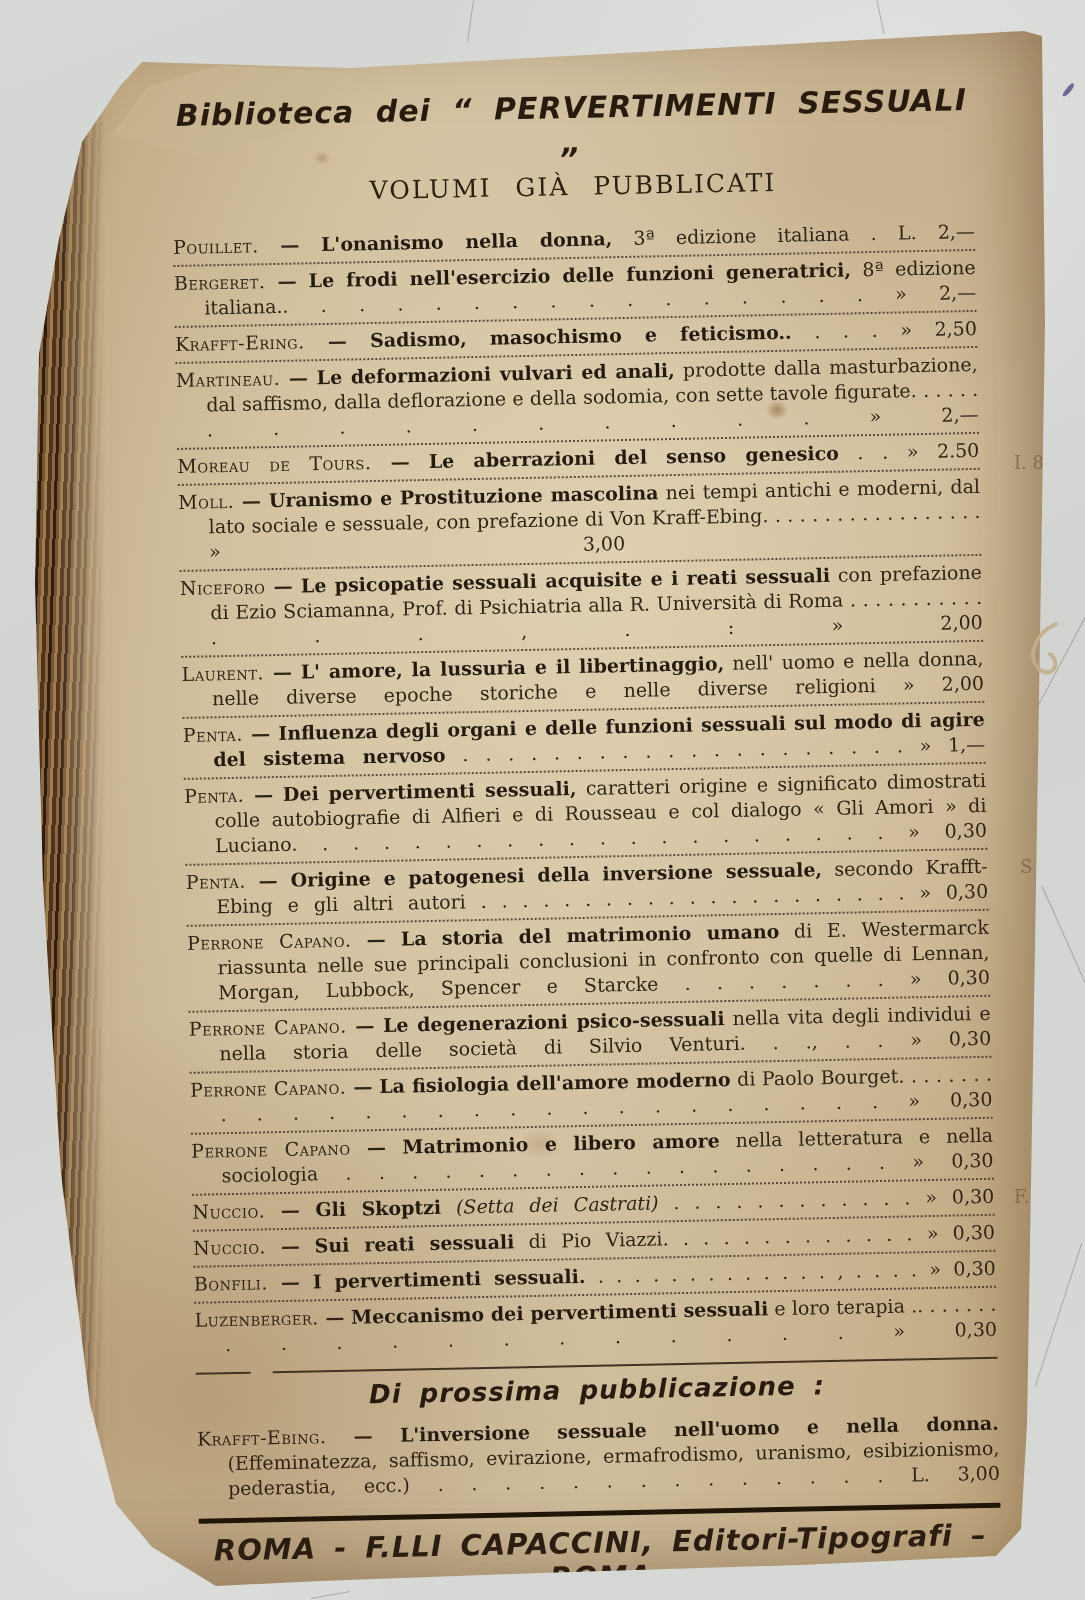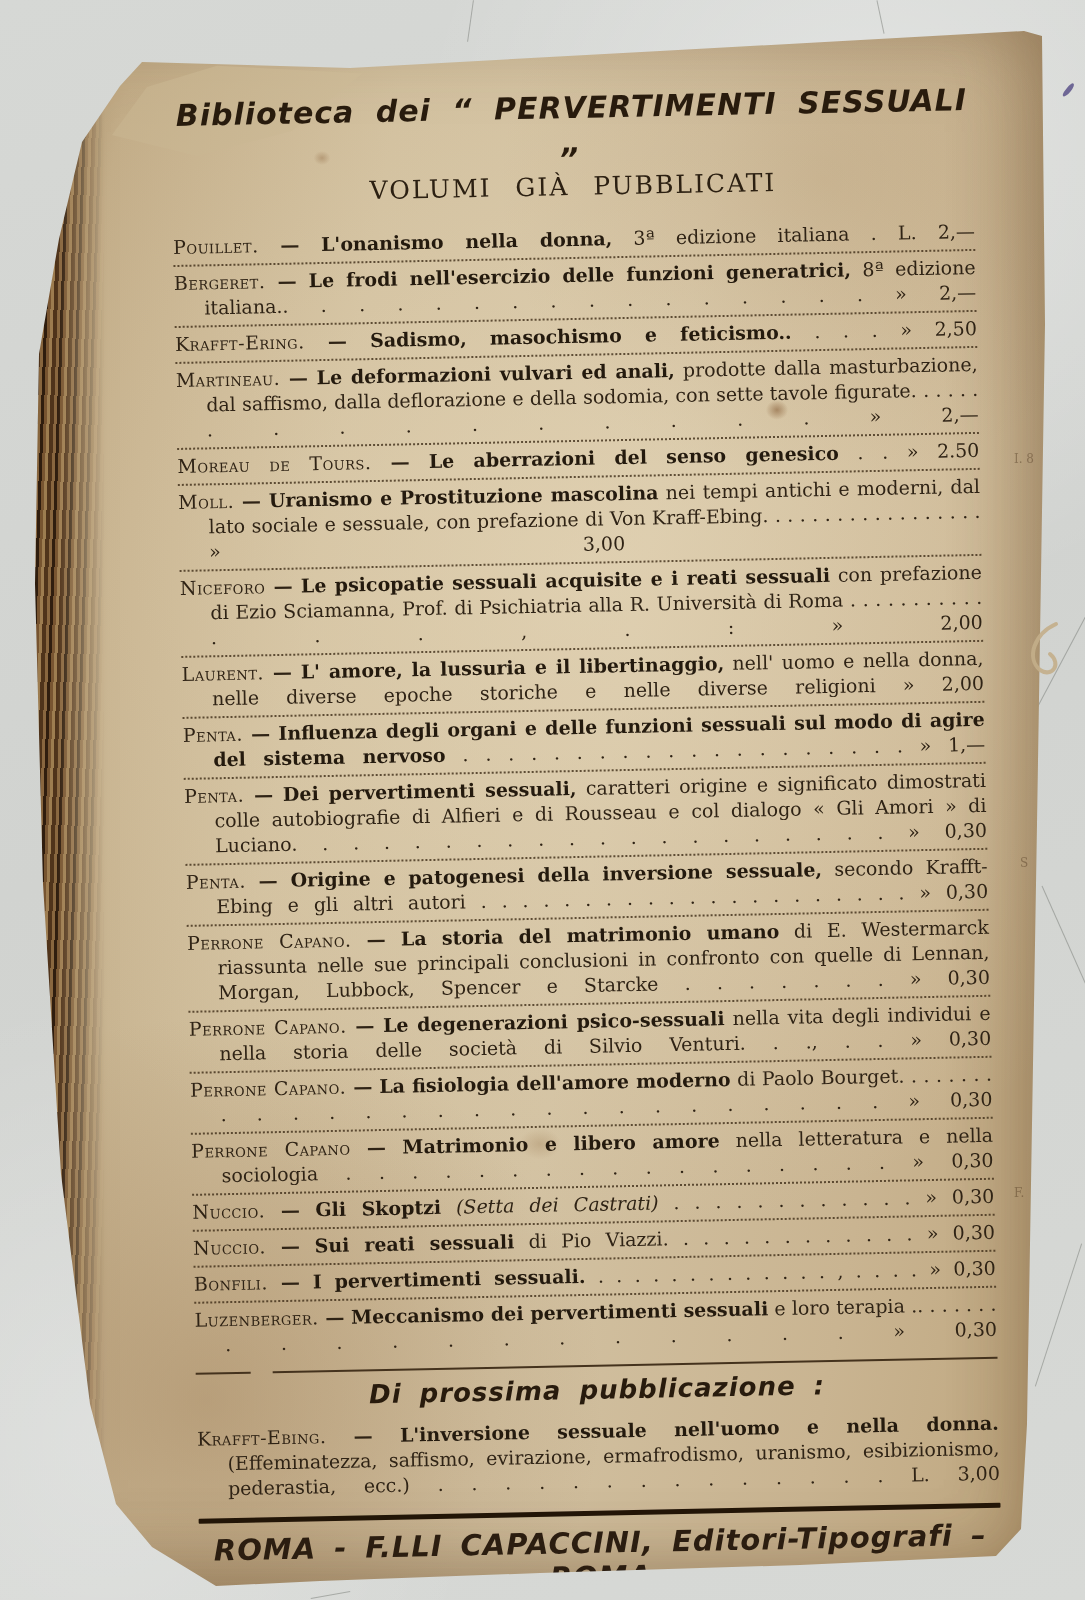--- a/index.html
+++ b/index.html
@@ -45,21 +45,21 @@
         background:repeating-linear-gradient(92deg,
           rgba(40,22,8,.95) 0 3px, rgba(112,76,40,.9) 3px 6px,
           rgba(152,118,72,.85) 6px 9px, rgba(70,42,18,.92) 9px 13px,
           rgba(128,92,52,.85) 13px 16px);
         -webkit-mask-image:linear-gradient(90deg,#000 0 40%,transparent 92%);
         mask-image:linear-gradient(90deg,#000 0 40%,transparent 92%);}
   .torn-corner{position:absolute;left:92px;top:36px;width:250px;height:96px;
         background:linear-gradient(115deg,#c6b28d,#cdbb98);
         clip-path:polygon(0 78%,14% 28%,42% 6%,100% 14%,72% 74%,34% 100%);
         opacity:.8;}
-  .edge-mark{position:absolute;color:rgba(70,48,25,.4);font-size:12px;}
+  .edge-mark{position:absolute;color:rgba(70,48,25,.4);font-size:18px;}
   .edge-mark.m1{left:994px;top:428px;}
   .edge-mark.m2{left:1000px;top:832px;}
   .edge-mark.m3{left:994px;top:1162px;}
   .thread{position:absolute;left:1022px;top:620px;}
 
   
   .content{position:absolute;left:150px;top:66px;width:802px;color:#2f2315;
            transform:rotate(-1.15deg);transform-origin:50% 0;}
   .series-title{font-family:"DejaVu Sans", sans-serif;font-weight:bold;font-style:italic;
                 font-size:30px;text-align:center;letter-spacing:1px;word-spacing:10px;

